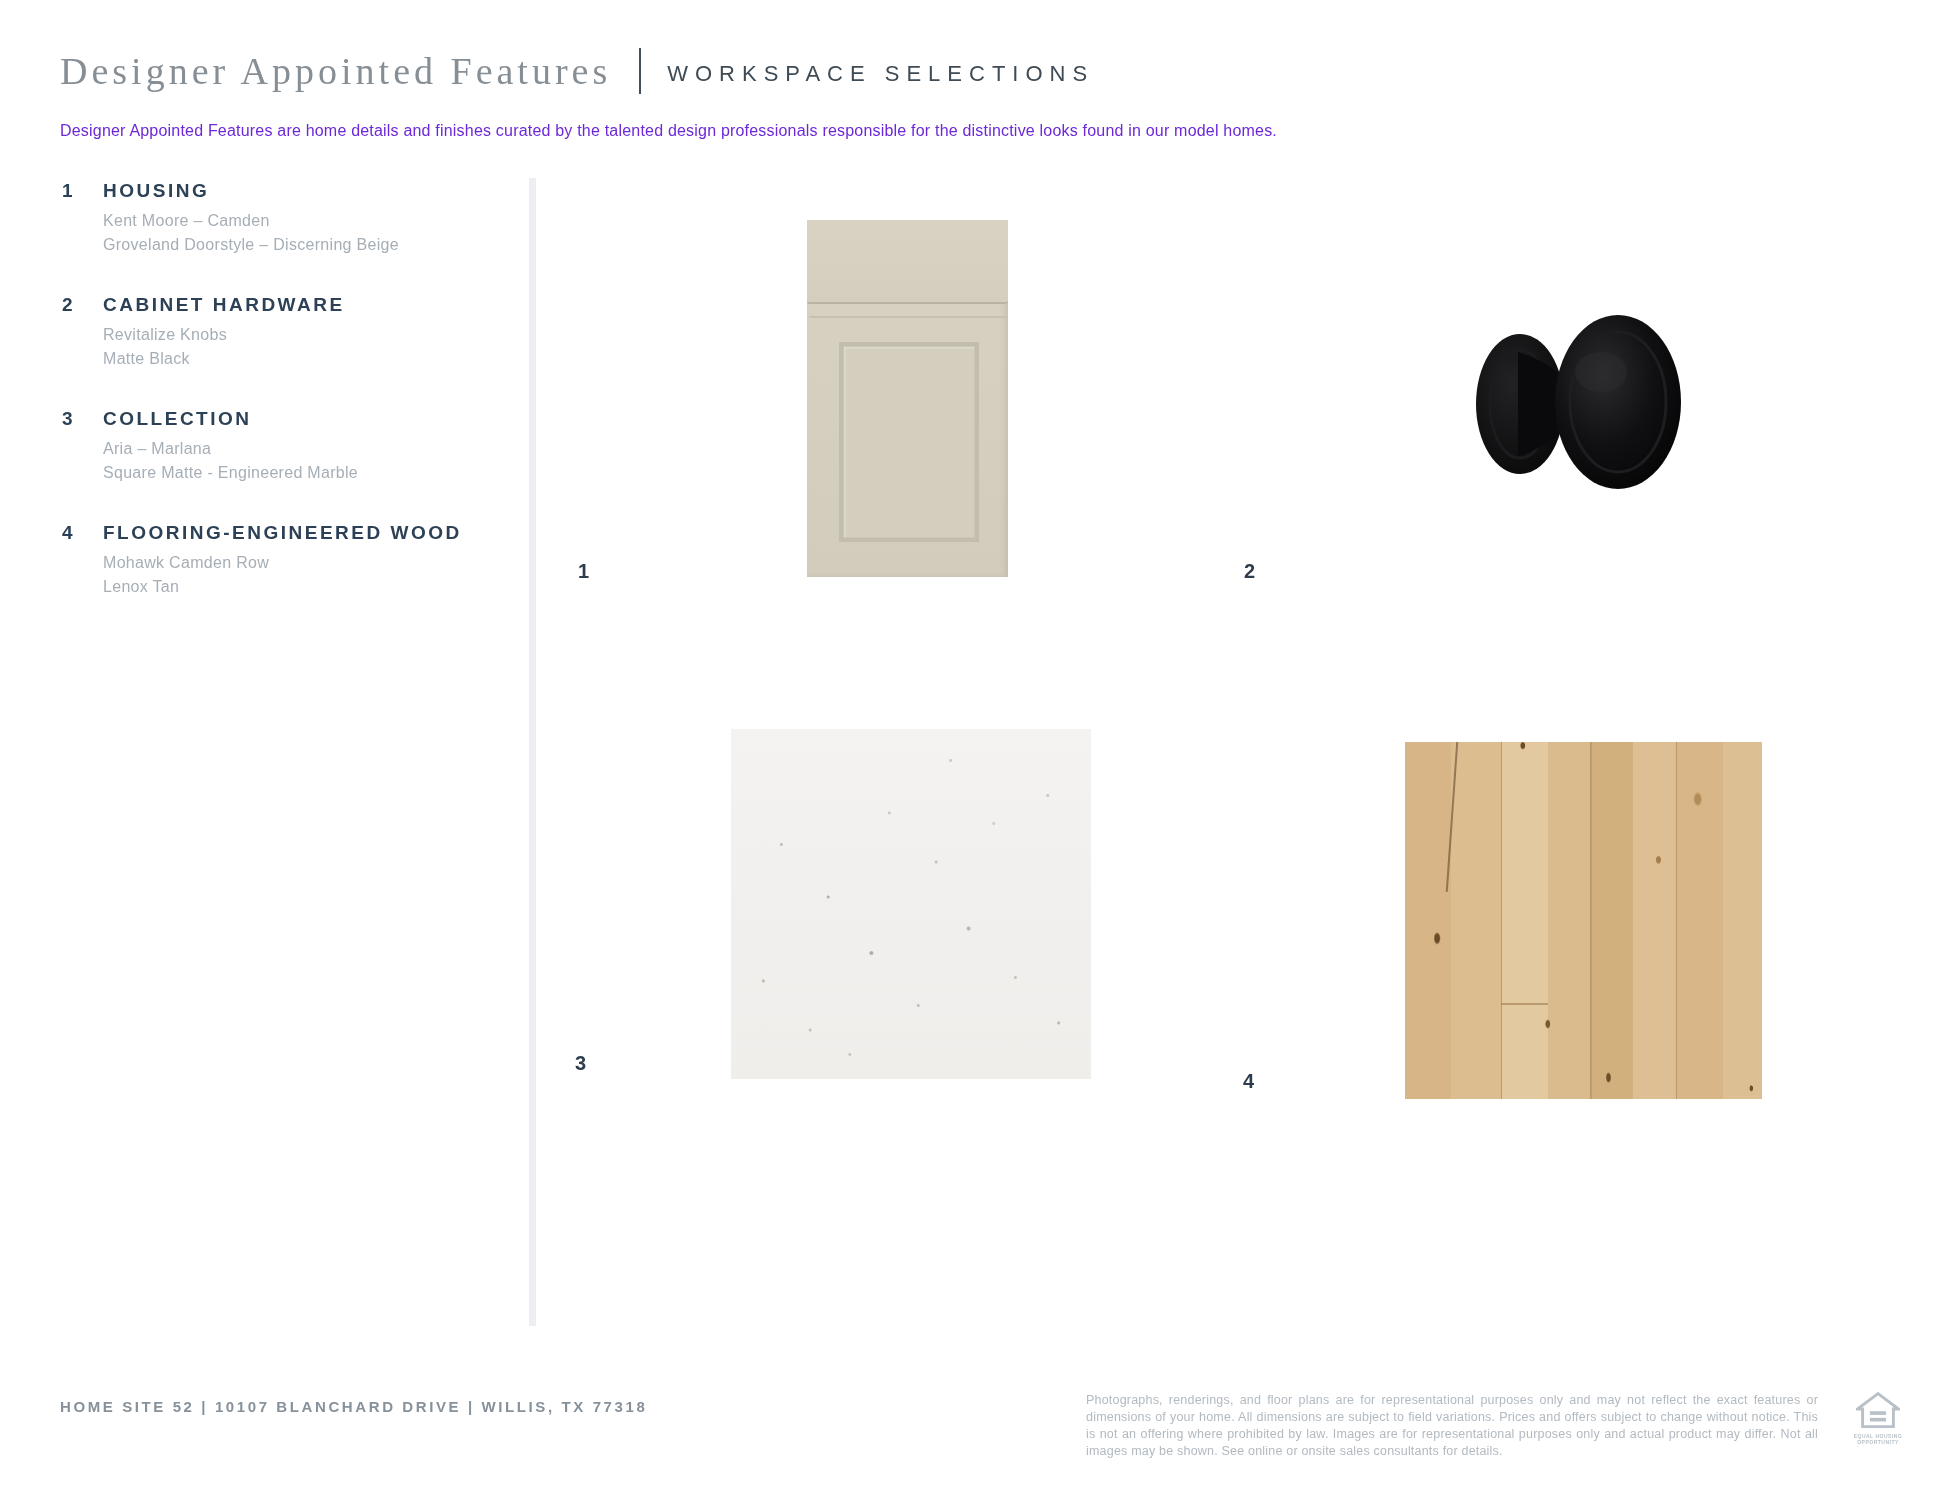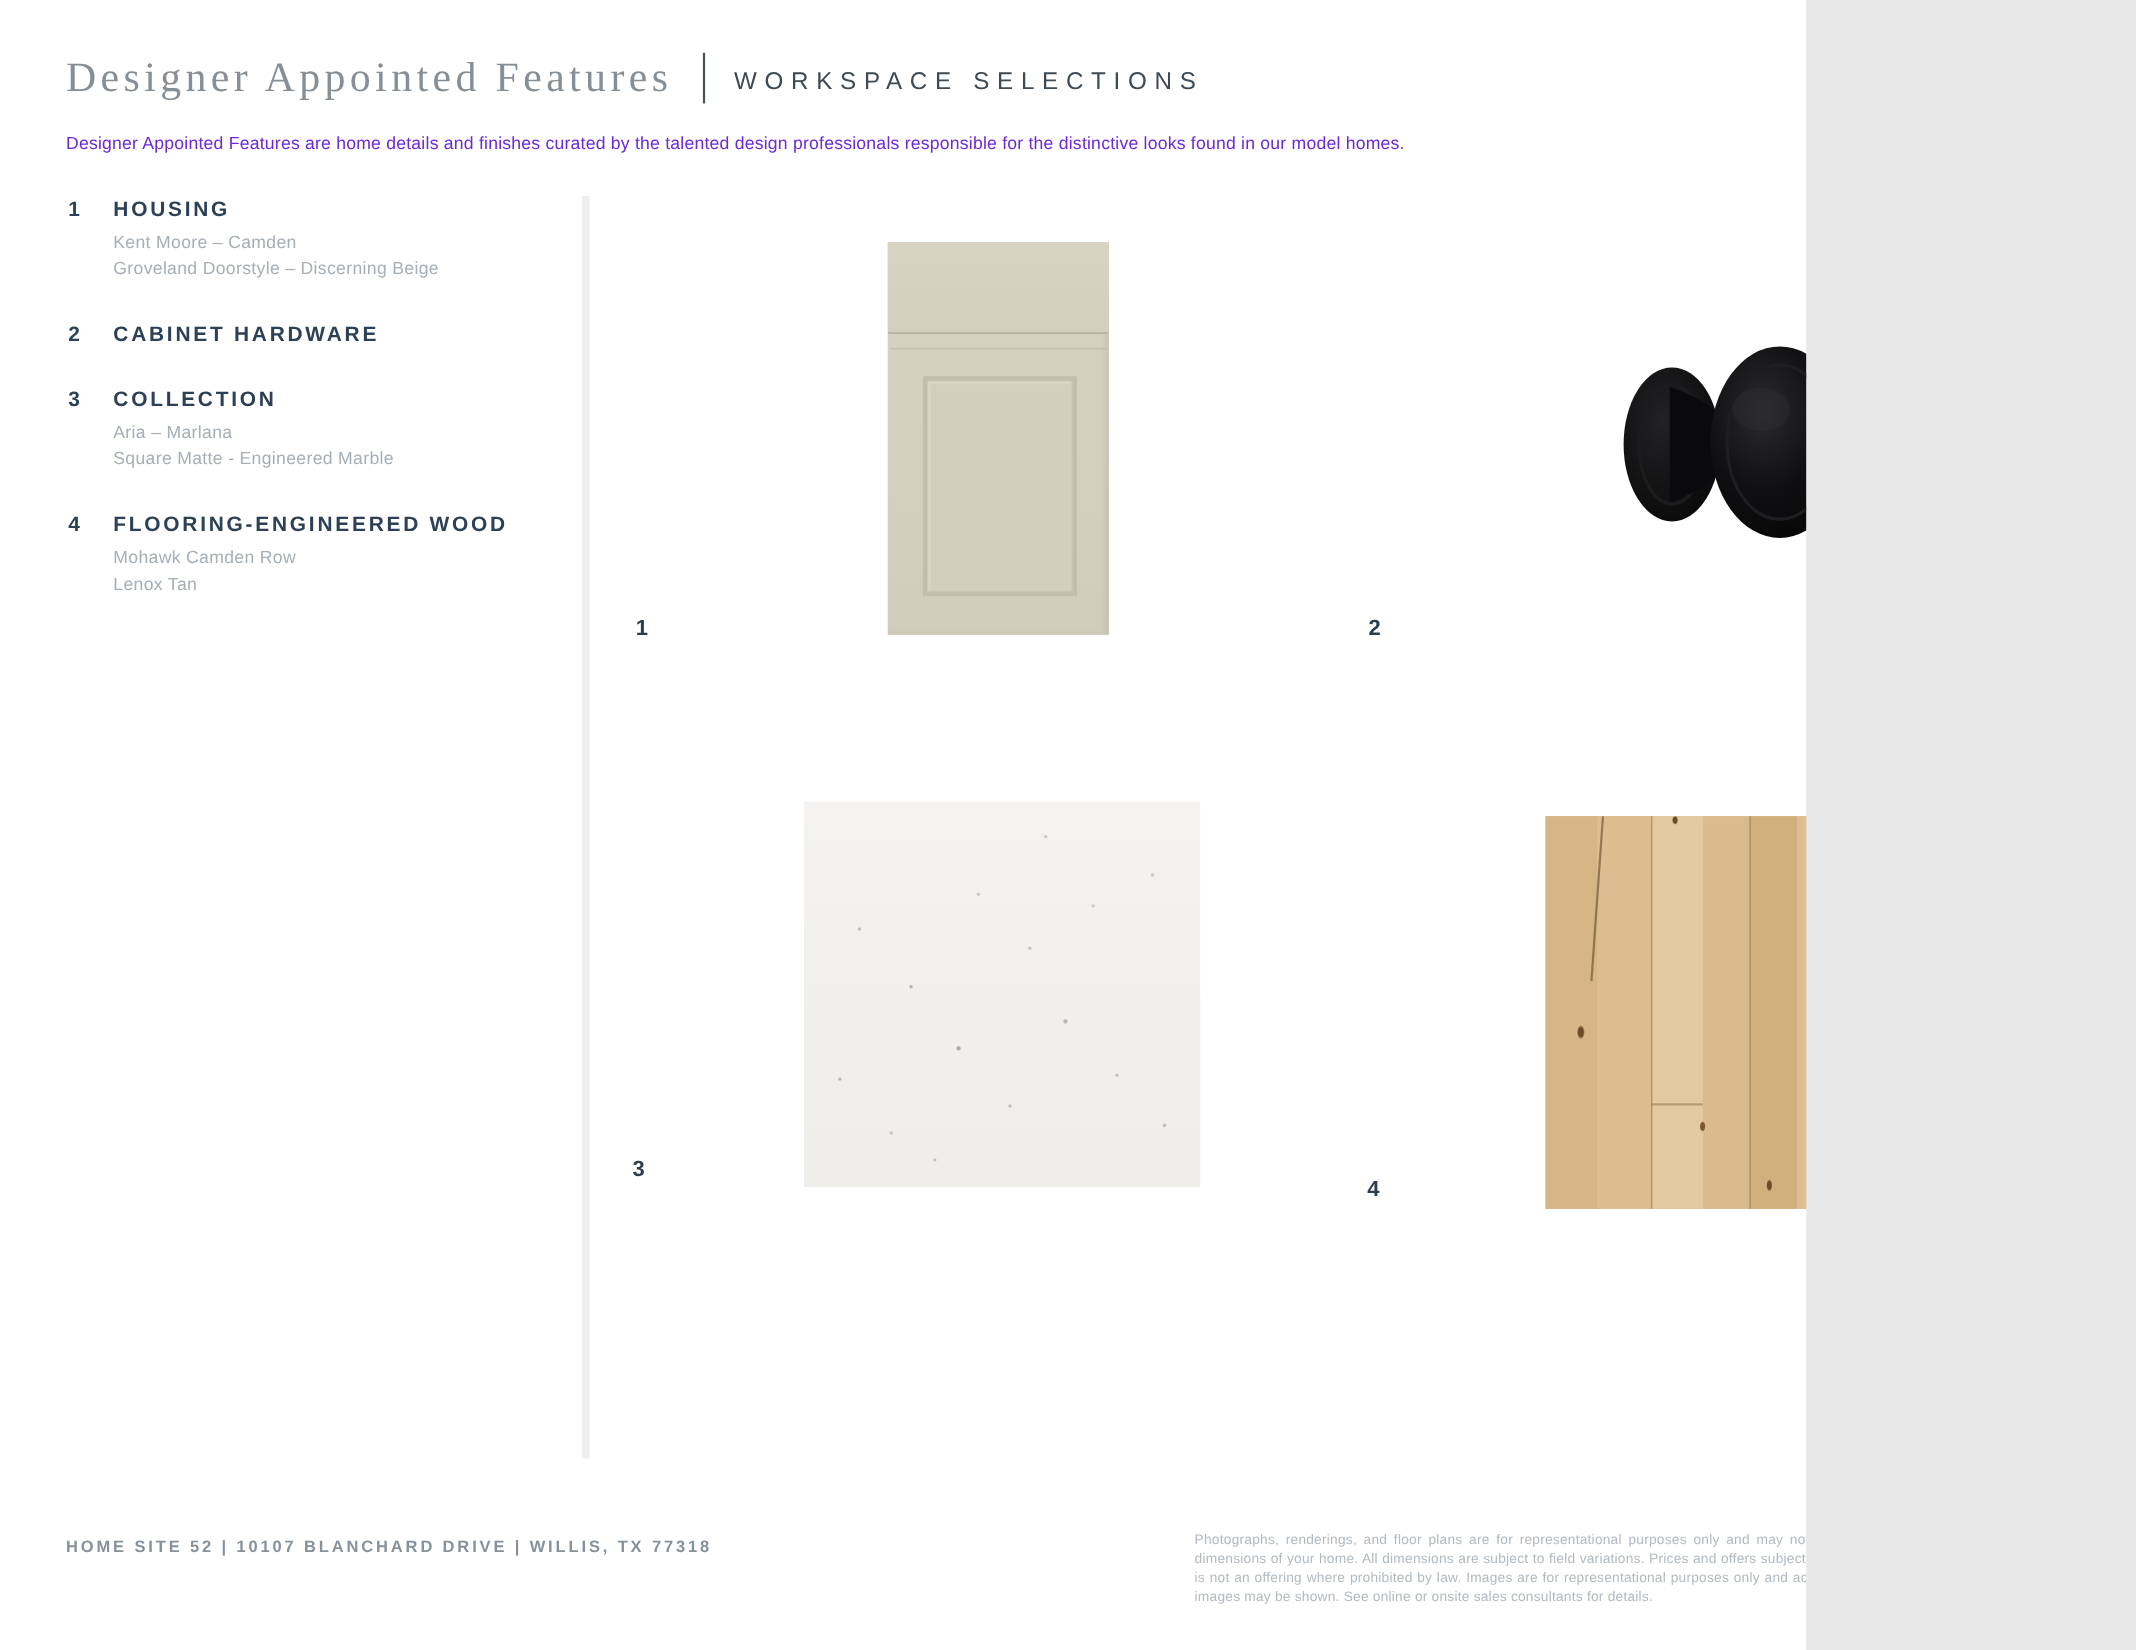--- a/index.html
+++ b/index.html
@@ -1,18 +1,18 @@
 <!DOCTYPE html>
 <html><head>
 <meta charset="utf-8">
 <style>
   html,body{margin:0;padding:0;background:#e8e8e8;}
   .page{
     position:relative;
-    width:1642px;height:1500px;
+    width:1942px;height:1500px;
     background:#ffffff;
     font-family:"Liberation Sans", sans-serif;
     overflow:hidden;
   }
   
   .header{position:absolute;left:60px;top:48px;display:flex;align-items:center;}
   .title-serif{
     font-family:"Liberation Serif", serif;
     font-size:38px;color:#878f96;font-weight:400;
     letter-spacing:4px;white-space:nowrap;
@@ -169,20 +169,24 @@
         <div class="sel-line">Kent Moore – Camden</div>
         <div class="sel-line">Groveland Doorstyle – Discerning Beige</div>
       </div>
     </div>
 
     <div class="sel-item">
       <div class="sel-head">
         <span class="sel-num">2</span>
         <span class="sel-title">CABINET HARDWARE</span>
       </div>
+      <div class="sel-lines">
+        <div class="sel-line">Revitalize Knobs</div>
+        <div class="sel-line">Matte Black</div>
+      </div>
     </div>
 
     <div class="sel-item">
       <div class="sel-head">
         <span class="sel-num">3</span>
         <span class="sel-title">COLLECTION</span>
       </div>
       <div class="sel-lines">
         <div class="sel-line">Aria – Marlana</div>
         <div class="sel-line">Square Matte - Engineered Marble</div>

